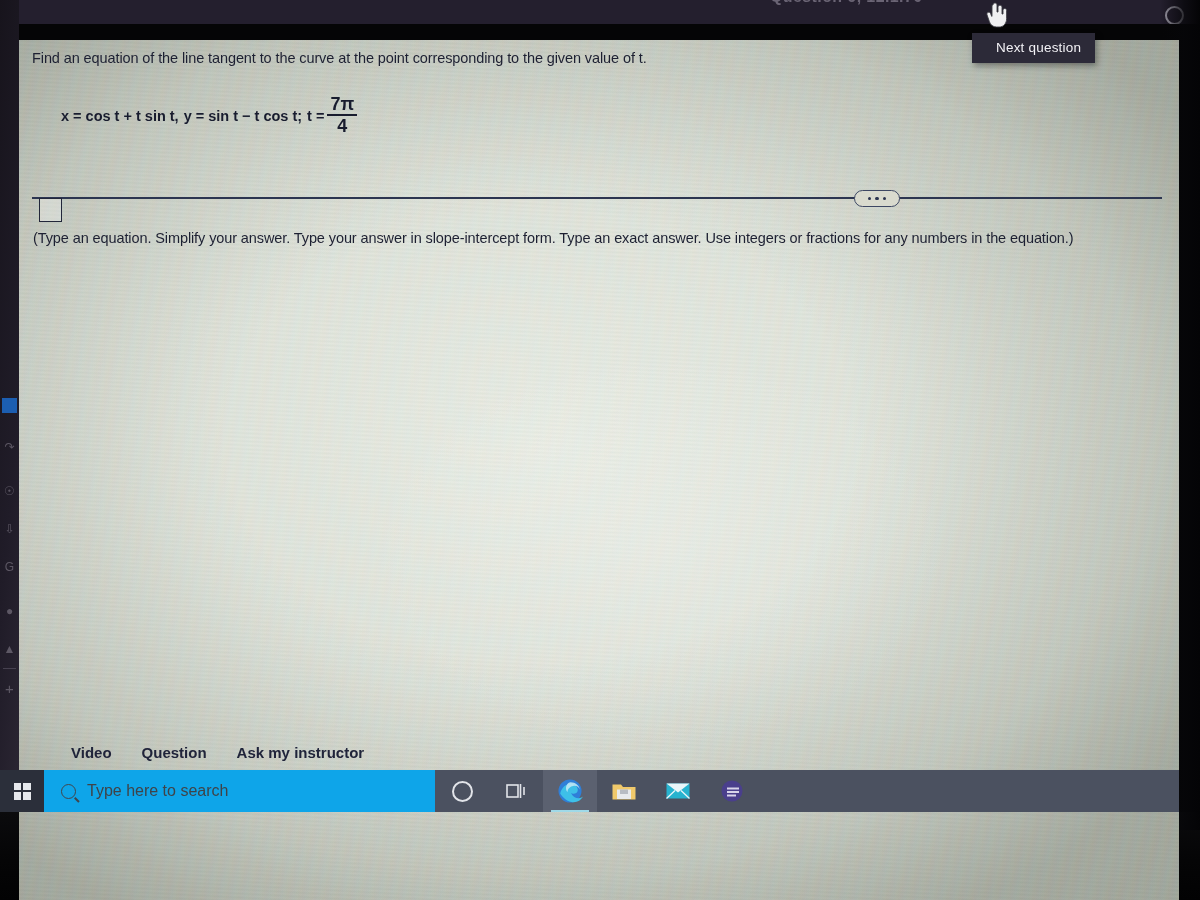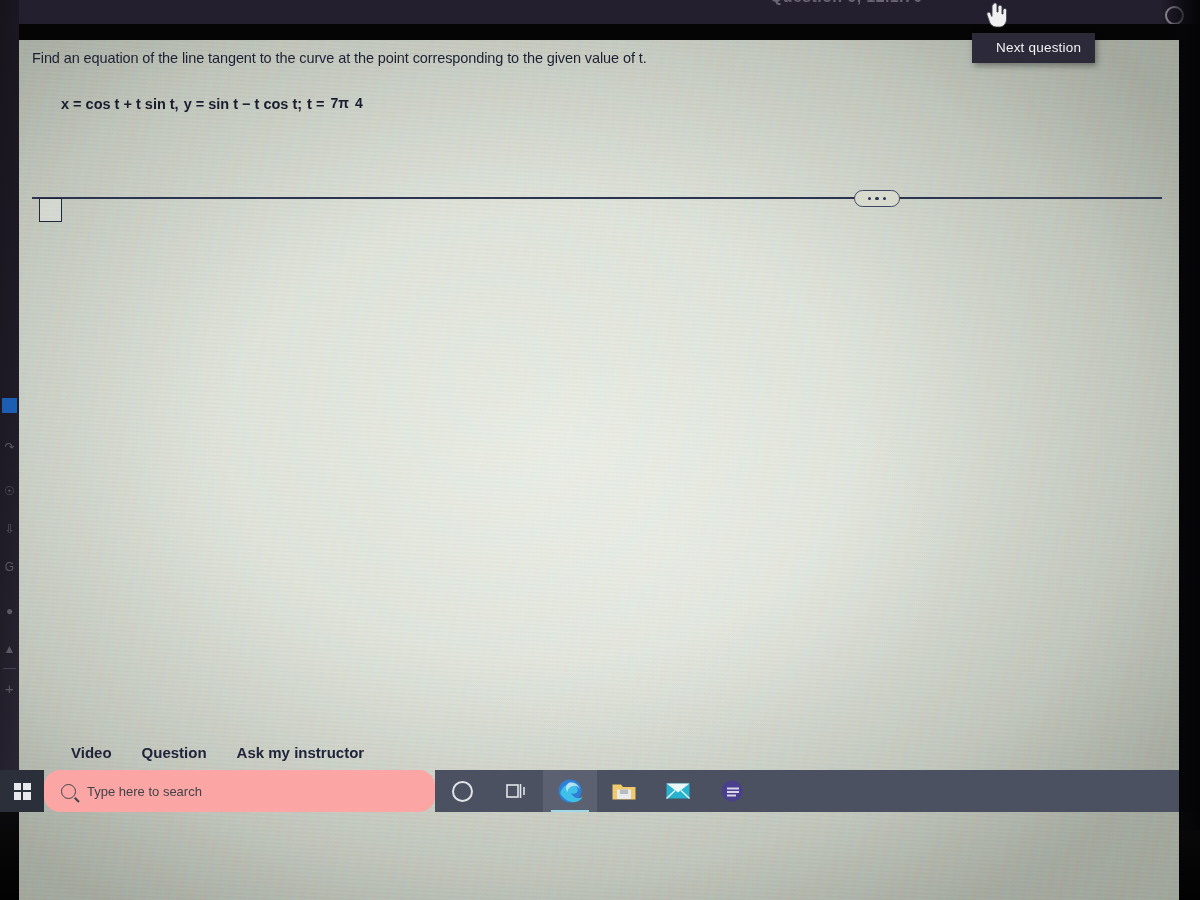--- a/index.html
+++ b/index.html
@@ -178,25 +178,25 @@
     left: 42px; top: 56px;
     font-size: 14.5px;
     font-weight: bold;
     color: #181c2e;
     display: flex;
     align-items: center;
     white-space: nowrap;
   }
   .eq-line .frac {
     display: inline-flex;
-    flex-direction: row;
+    flex-direction: column;
     align-items: center;
     margin-left: 3px;
     line-height: 1.02;
-    font-size: 14px;
+    font-size: 18px;
     position: relative;
     top: -1px;
   }
   .eq-line .frac .num { padding: 0 3px; }
   .eq-line .frac .bar {
     width: 100%; height: 1.5px;
     background: #181c2e;
     margin: 1px 0;
   }
   .eq-line .frac .den { padding: 0 3px; }
@@ -290,27 +290,26 @@
   .win-logo {
     width: 17px; height: 17px;
     display: grid;
     grid-template-columns: 1fr 1fr;
     grid-template-rows: 1fr 1fr;
     gap: 2.2px;
   }
   .win-logo i { background: #e6e8ec; display: block; }
   .tb-search {
     width: 374px;
-    background: #fca5a5;
+    background: #0ea5e9;
     display: flex; align-items: center;
     gap: 11px;
     padding-left: 17px;
     color: #3f4348;
-    font-size: 13px;
-    border-radius: 16px;
+    font-size: 16px;
   }
   .tb-icons {
     flex: 1;
     background: #4b5160;
     display: flex;
     align-items: center;
     gap: 0;
   }
   .tb-btn {
     width: 54px; height: 42px;
@@ -398,20 +397,21 @@
 
       <div class="divider"></div>
       <div class="dots-pill">
         <i></i>
         <i></i>
         <i></i>
       </div>
 
       <div class="answer-box" title=""></div>
 
+      <div class="instruction">(Type an equation. Simplify your answer. Type your answer in slope-intercept form. Type an exact answer. Use integers or fractions for any numbers in the equation.)</div>
 
       <div class="res-links">
         <span>Video</span>
         <span>Question</span>
         <span>Ask my instructor</span>
       </div>
 
     </div>
 
     <div class="moire-a"></div>

